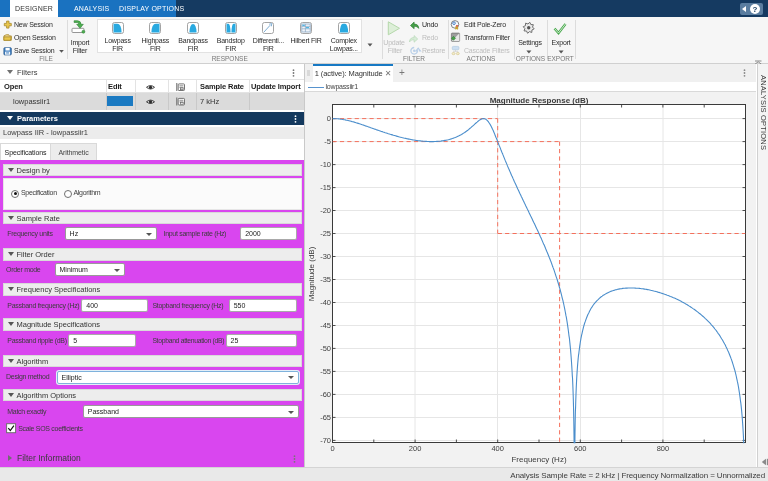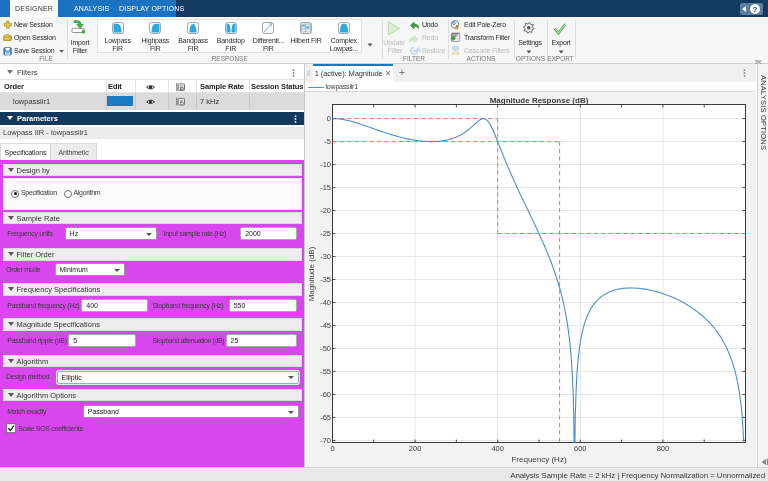--- a/index.html
+++ b/index.html
@@ -219,24 +219,24 @@
       </svg>
   </div>
   <div id="leftpanel">
     <div id="fhead"><span class="collarrow"></span>Filters<svg style="position:absolute; right:9px; top:3px;" width="3" height="8" viewBox="0 0 3 8">
           <circle cx="1.5" cy="1.2" r="0.9" fill="#777"></circle>
           <circle cx="1.5" cy="4" r="0.9" fill="#777"></circle>
           <circle cx="1.5" cy="6.8" r="0.9" fill="#777"></circle>
         </svg></div>
     <div id="ftable">
       <div class="hrow">
-        <span style="left:4px;">Order</span>
+        <span style="left:4px;">Open</span>
           <span style="left:108px;">Edit</span>
         <span style="left:200px;">Sample Rate</span>
-          <span style="left:251px;">Session Status</span>
+          <span style="left:251px;">Update Import</span>
         <div class="colsep" style="left:105.5px;"></div>
           <div class="colsep" style="left:134.5px;"></div>
         <div class="colsep" style="left:167.5px;"></div>
           <div class="colsep" style="left:196px;"></div>
         <div class="colsep" style="left:248.5px;"></div>
         <svg class="icsvg" width="304" height="14" viewBox="0 0 304 14">
             <g transform="translate(146.5,4.8)">
               <path d="M0,2.5 Q4,-0.9 8,2.5 Q4,5.9 0,2.5 Z" fill="none" stroke="#2b2b2b" stroke-width="0.9"></path>
               <circle cx="4" cy="2.5" r="1.6" fill="#2b2b2b"></circle>
             </g>
@@ -315,20 +315,25 @@
       <div class="flabel" style="left:7.3px; top:247.5px;">Match exactly</div>
       <div class="fsel" style="left:82.8px; top:245px; width:216px;">Passband</div>
       <svg class="icsvg" width="304" height="308" viewBox="0 0 304 308">
           <g transform="translate(6.1,263.2)">
             <rect x="0.5" y="0.5" width="9" height="9" fill="#fff" stroke="#6f6f6f" stroke-width="1"></rect>
             <path d="M2.2,5 l2,2.4 L7.8,2.4" fill="none" stroke="#111" stroke-width="1.2"></path>
           </g>
         </svg>
       <div class="flabel" style="left:18.2px; top:264.8px;">Scale SOS coefficients</div>
     </div>
+    <div id="finfohead"><span class="collright"></span>Filter Information<svg style="position:absolute; right:8px; top:3.5px;" width="3" height="8" viewBox="0 0 3 8">
+          <circle cx="1.5" cy="1.2" r="0.9" fill="#777"></circle>
+          <circle cx="1.5" cy="4" r="0.9" fill="#777"></circle>
+          <circle cx="1.5" cy="6.8" r="0.9" fill="#777"></circle>
+        </svg></div>
   </div>
   <div id="plotpanel">
     <div id="plottabbar">
       <div style="position:absolute; left:1.5px; top:6px; width:3px; height:6px; background:#d9d9d9;"></div>
       <div id="plottab">1 (active): Magnitude <span style="color:#777; font-size:8px;">✕</span></div>
       <div id="plotplus">+</div>
       <svg style="position:absolute; right:10px; top:5px;" width="3" height="8" viewBox="0 0 3 8">
           <circle cx="1.5" cy="1.2" r="0.9" fill="#888"></circle>
           <circle cx="1.5" cy="4" r="0.9" fill="#888"></circle>
           <circle cx="1.5" cy="6.8" r="0.9" fill="#888"></circle>

